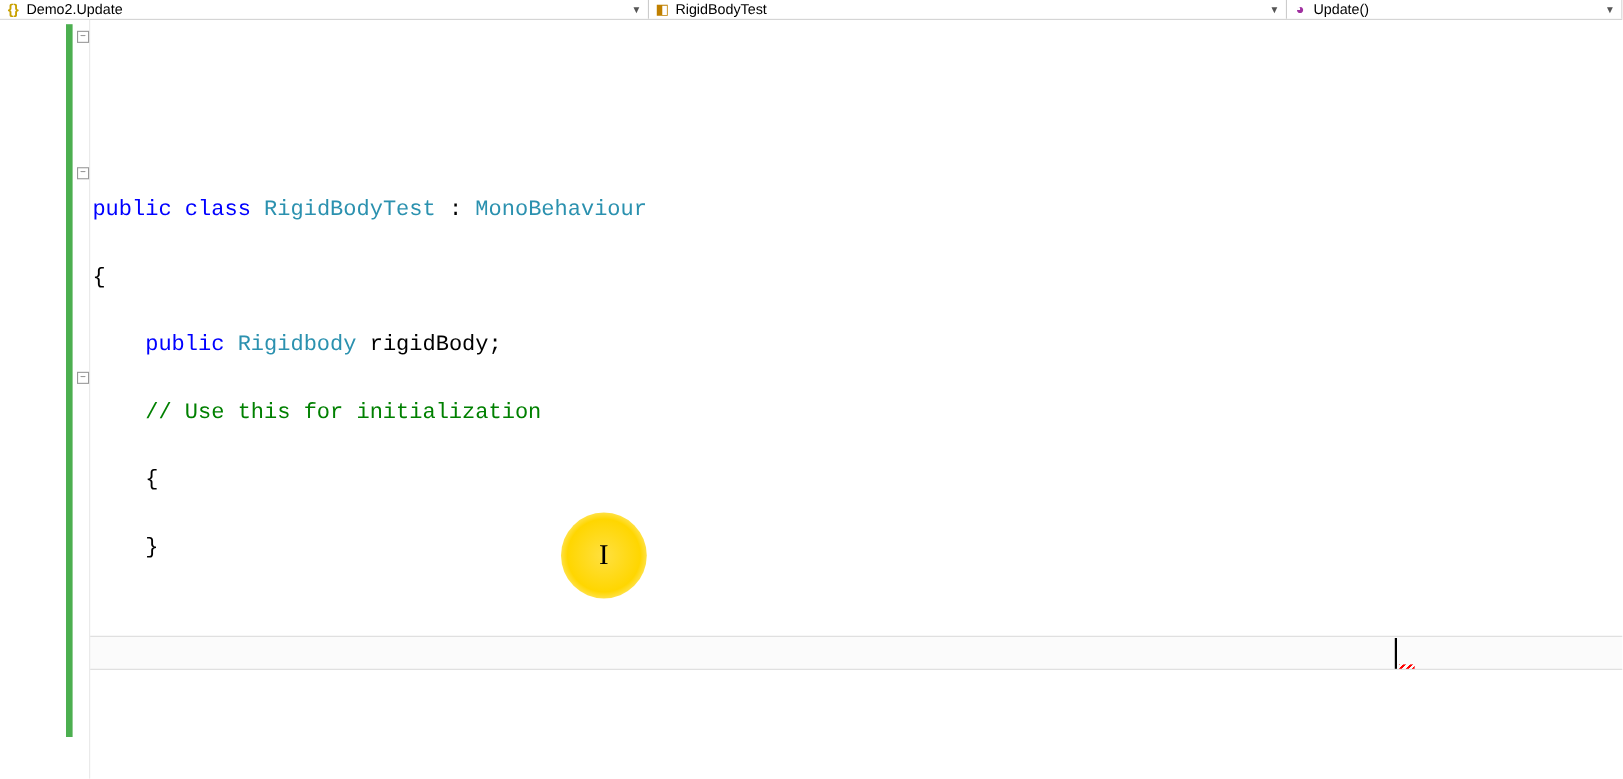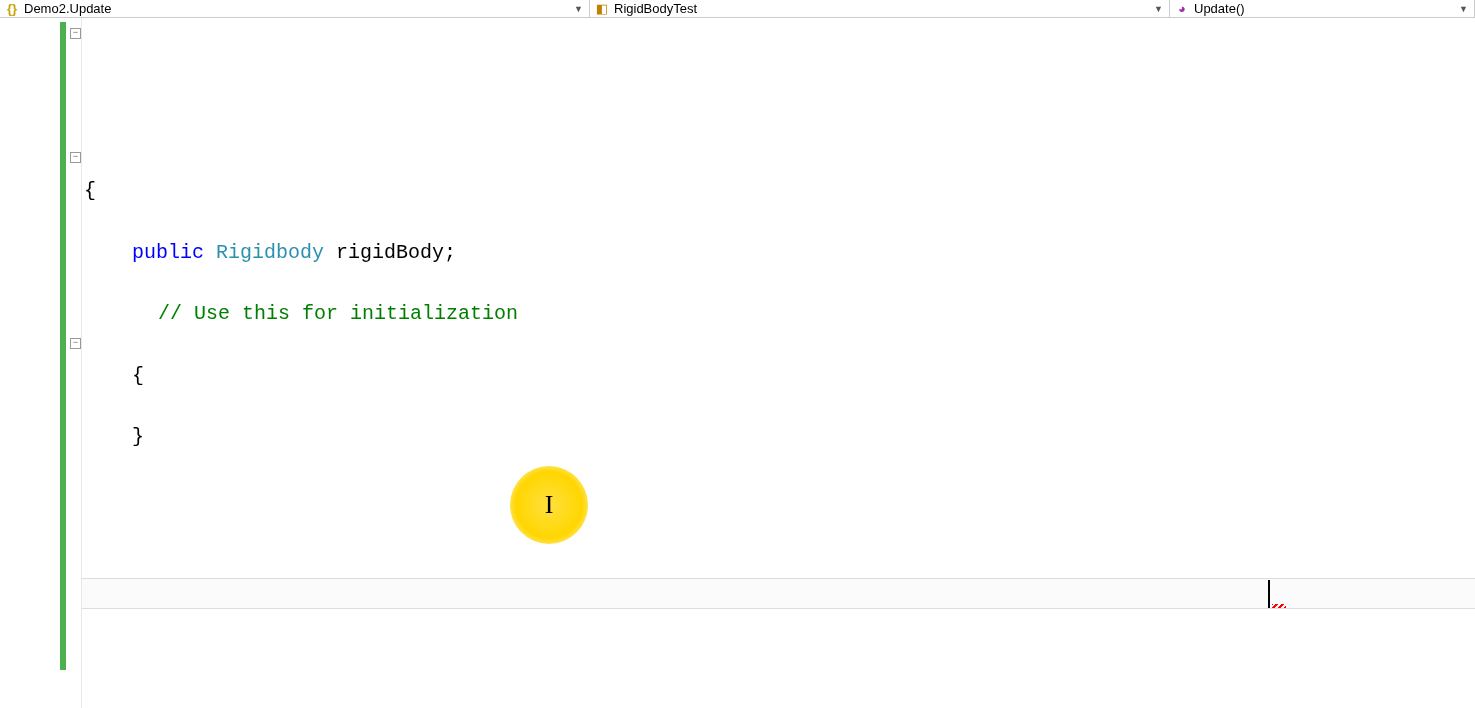--- a/index.html
+++ b/index.html
@@ -83,21 +83,21 @@
     position: relative;
     line-height: 30.8px;
     white-space: pre;
   }
   .line {
     height: 30.8px;
     padding-left: 2px;
   }
   .kw { color: #0000ff; }
   .type { color: #2b91af; }
-  .comment { color: #008000; margin-left: 26px; }
+  .comment { color: #008000; }
   .plain { color: #000; }
   
   .highlight-circle {
     position: absolute;
     left: 428px;
     top: 448px;
     width: 78px;
     height: 78px;
     border-radius: 50%;
     background: radial-gradient(circle, #ffe040 0%, #ffd600 60%, rgba(255,214,0,0) 100%);
@@ -173,20 +173,21 @@
     <div class="green-bar"></div>
     <div class="outline-box" style="top:10px;">−</div>
     <div class="outline-box" style="top:134px;">−</div>
     <div class="outline-box" style="top:320px;">−</div>
   </div>
 
   <div class="code-area">
     <div class="current-line-bg"></div>
     
     <div class="code-content">
+<div class="line"><span class="kw">public</span> <span class="kw">class</span> <span class="type">RigidBodyTest</span><span class="plain"> : </span><span class="type">MonoBehaviour</span></div>
 <div class="line"><span class="plain">{</span></div>
 <div class="line">    <span class="kw">public</span> <span class="type">Rigidbody</span><span class="plain"> rigidBody;</span></div>
 <div class="line">    <span class="comment">// Use this for initialization</span></div>
 <div class="line">    <span class="plain">{</span></div>
 <div class="line">    <span class="plain">}</span></div>
 <div class="line"><span class="plain"></span></div>
 
 
 
 

